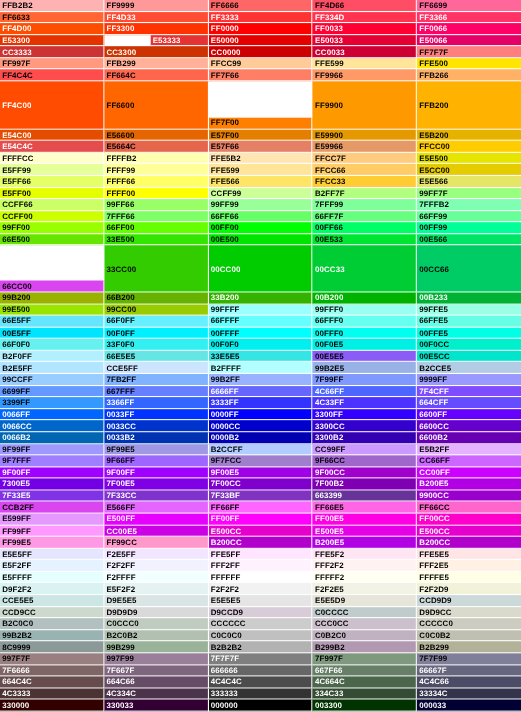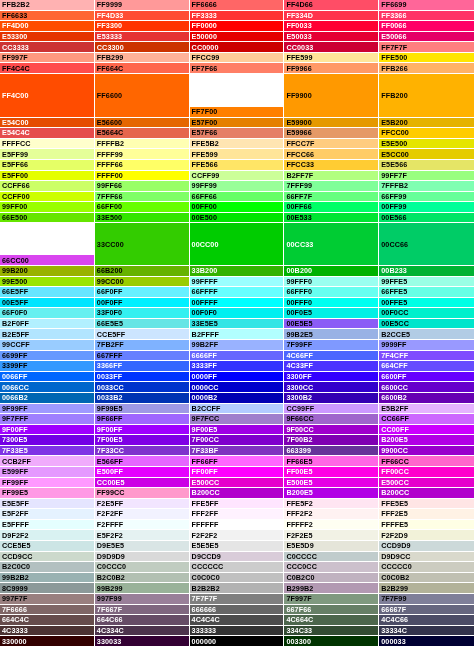--- a/index.html
+++ b/index.html
@@ -90,21 +90,21 @@
     </div>
     <div class="swatch" style="background: rgb(255, 0, 51);">
       <span class="swatch-label lbl-light">FF0033</span>
     </div>
     <div class="swatch" style="background: rgb(255, 0, 102);">
       <span class="swatch-label lbl-light">FF0066</span>
     </div>
     <div class="swatch" style="background: rgb(229, 51, 0);">
       <span class="swatch-label lbl-light">E53300</span>
     </div>
-    <div class="swatch" style="background: rgb(229, 51, 51);">
+    <div class="swatch" style="background: rgb(229, 51, 51); margin-left: 42px;">
       <span class="swatch-label lbl-light">E53333</span>
     </div>
     <div class="swatch" style="background: rgb(229, 0, 0);">
       <span class="swatch-label lbl-light">E50000</span>
     </div>
     <div class="swatch" style="background: rgb(229, 0, 51);">
       <span class="swatch-label lbl-light">E50033</span>
     </div>
     <div class="swatch" style="background: rgb(229, 0, 102);">
       <span class="swatch-label lbl-light">E50066</span>
@@ -597,21 +597,21 @@
     </div>
     <div class="swatch" style="background: rgb(127, 51, 191);">
       <span class="swatch-label lbl-light">7F33BF</span>
     </div>
     <div class="swatch" style="background: rgb(102, 51, 153);">
       <span class="swatch-label lbl-light">663399</span>
     </div>
     <div class="swatch" style="background: rgb(153, 0, 204);">
       <span class="swatch-label lbl-light">9900CC</span>
     </div>
-    <div class="swatch" style="background: #f0abfc;">
+    <div class="swatch" style="background: #d946ef;">
       <span class="swatch-label lbl-dark">CCB2FF</span>
     </div>
     <div class="swatch" style="background: rgb(229, 102, 255);">
       <span class="swatch-label lbl-dark">E566FF</span>
     </div>
     <div class="swatch" style="background: rgb(255, 102, 255);">
       <span class="swatch-label lbl-dark">FF66FF</span>
     </div>
     <div class="swatch" style="background: rgb(255, 102, 229);">
       <span class="swatch-label lbl-dark">FF66E5</span>

